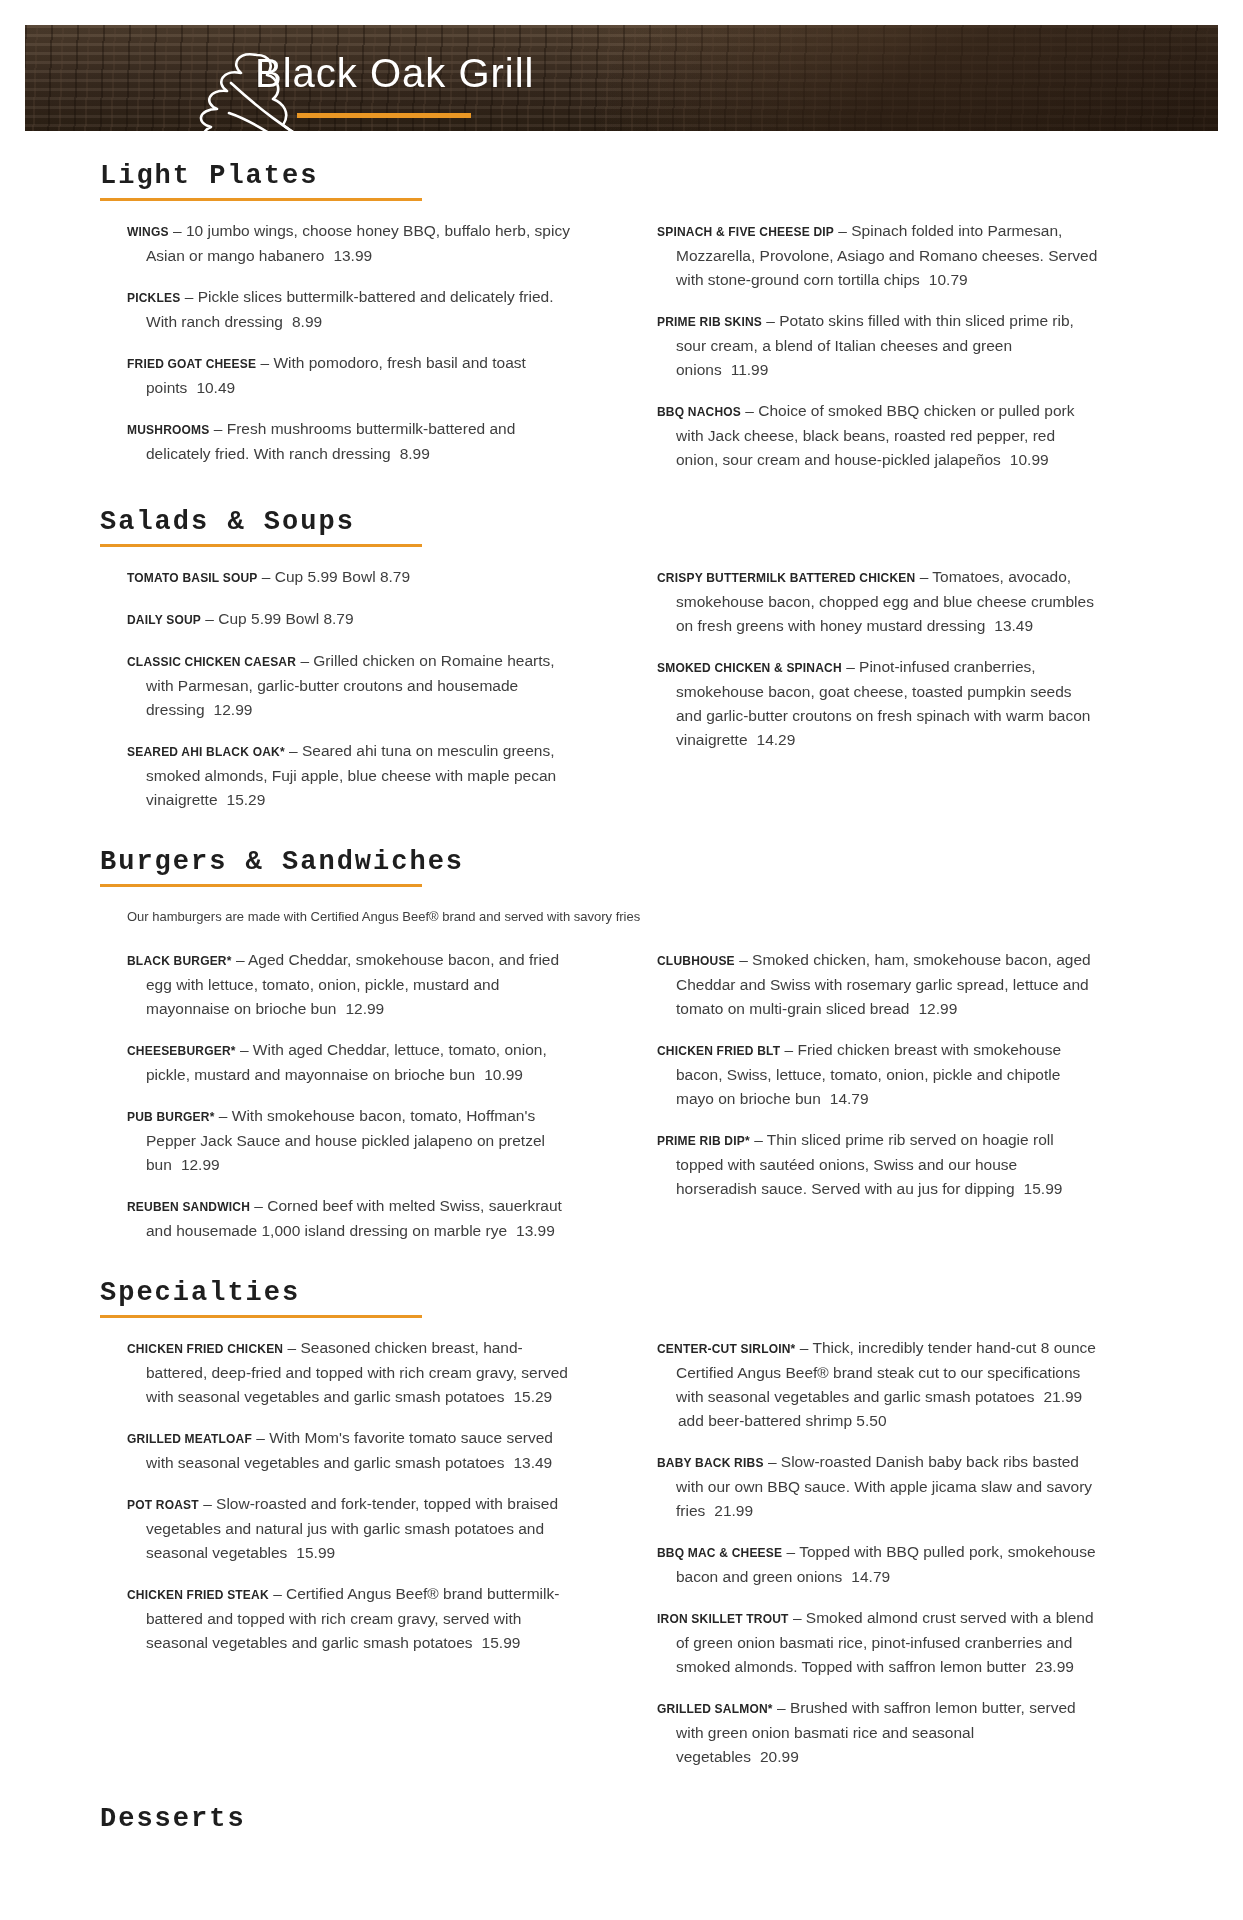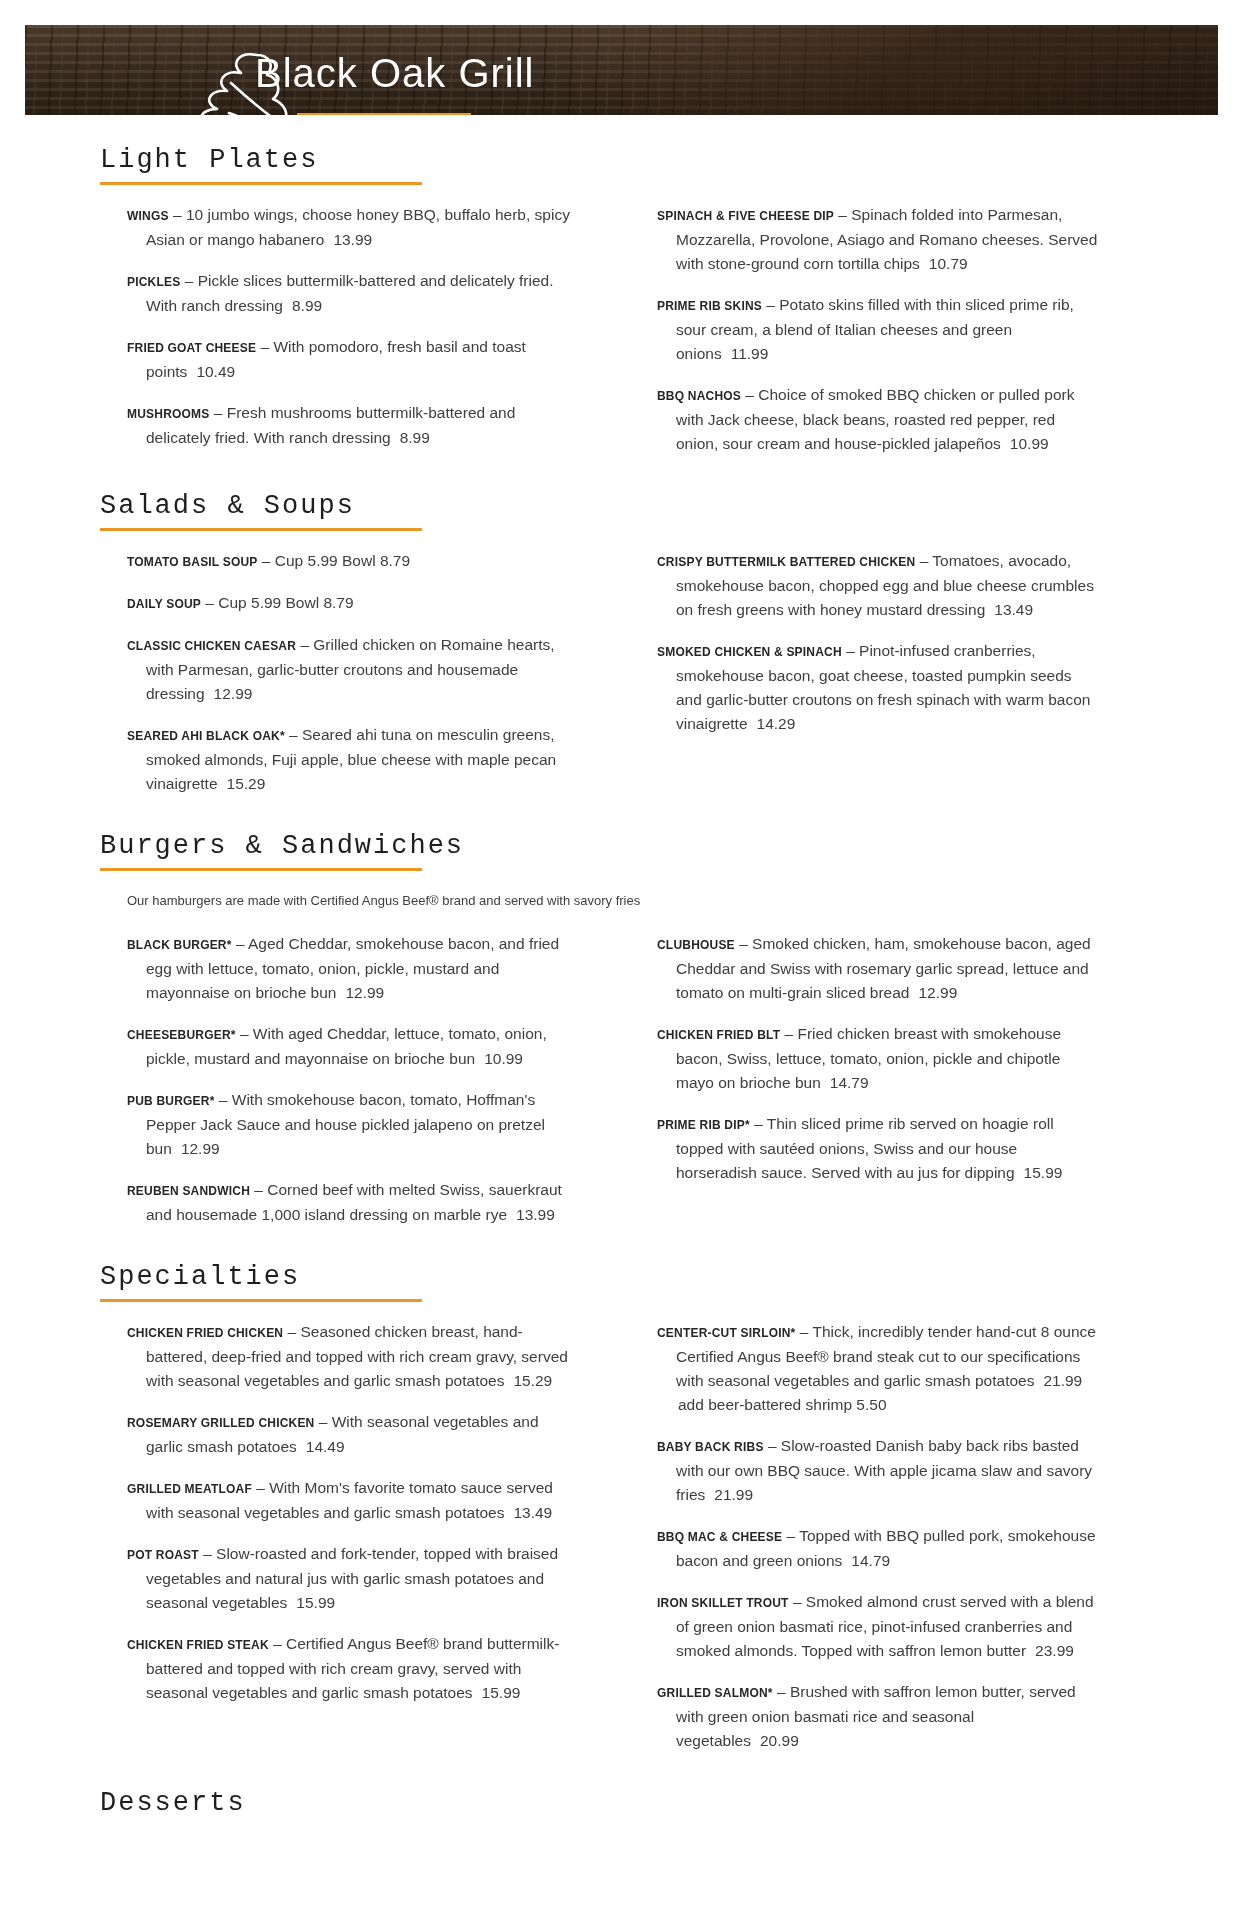--- a/index.html
+++ b/index.html
@@ -10,21 +10,21 @@
     margin:0 auto;
     background:#ffffff;
     font-family:"Liberation Sans", sans-serif;
     color:#3e3e3e;
     overflow:hidden;
   }
   
   .header{
     position:relative;
     margin:25px 25px 0 25px;
-    height:90px;
+    height:106px;
     background-color:#47362a;
     background-image:
       radial-gradient(ellipse 700px 420px at 88% 120%, rgba(30,18,10,.55) 0 30%, rgba(0,0,0,0) 70%),
       radial-gradient(ellipse 500px 300px at 72% 10%, rgba(128,96,66,.35), rgba(0,0,0,0) 65%),
       repeating-linear-gradient(92deg, rgba(20,12,6,.35) 0 2px, rgba(0,0,0,0) 2px 11px, rgba(90,70,54,.28) 11px 13px, rgba(0,0,0,0) 13px 26px),
       repeating-linear-gradient(180deg, rgba(255,255,255,.05) 0 3px, rgba(0,0,0,.12) 3px 9px),
       linear-gradient(180deg,#52402f 0%, #3c2d21 55%, #2e2115 100%);
     overflow:hidden;
   }
   .leaf{
@@ -46,21 +46,21 @@
     width:174px; height:5px;
     background:#ea9724;
   }
   
   .main{
     padding:30px 70px 0 100px;
   }
   .section{margin-bottom:18px;}
   .sec-title{
     font-family:"Liberation Mono","DejaVu Sans Mono",monospace;
-    font-weight:normal;
+    font-weight:bold;
     font-size:27px;
     letter-spacing:2px;
     color:#1e1e1e;
     margin:0;
   }
   .sec-underline{
     width:322px; height:3px;
     background:#ea9724;
     margin:7px 0 18px 0;
   }
@@ -165,21 +165,20 @@
         </div>
       </div>
     </div>
 
     <div class="section">
       <h2 class="sec-title">Specialties</h2>
       <div class="sec-underline"></div>
       <div class="cols">
         <div class="col">
           <p class="item"><span class="nm">CHICKEN FRIED CHICKEN</span> <span class="ds">– Seasoned chicken breast, hand-battered, deep-fried and topped with rich cream gravy, served with seasonal vegetables and garlic smash potatoes</span><span class="pr">15.29</span></p>
-          <p class="item"><span class="nm">ROSEMARY GRILLED CHICKEN</span> <span class="ds">– With seasonal vegetables and garlic smash potatoes</span><span class="pr">14.49</span></p>
           <p class="item"><span class="nm">GRILLED MEATLOAF</span> <span class="ds">– With Mom's favorite tomato sauce served with seasonal vegetables and garlic smash potatoes</span><span class="pr">13.49</span></p>
           <p class="item"><span class="nm">POT ROAST</span> <span class="ds">– Slow-roasted and fork-tender, topped with braised vegetables and natural jus with garlic smash potatoes and seasonal vegetables</span><span class="pr">15.99</span></p>
           <p class="item"><span class="nm">CHICKEN FRIED STEAK</span> <span class="ds">– Certified Angus Beef® brand buttermilk- battered and topped with rich cream gravy, served with seasonal vegetables and garlic smash potatoes</span><span class="pr">15.99</span></p>
         </div>
         <div class="col">
           <p class="item"><span class="nm">CENTER-CUT SIRLOIN*</span> <span class="ds">– Thick, incredibly tender hand-cut 8 ounce Certified Angus Beef® brand steak cut to our specifications with seasonal vegetables and garlic smash potatoes</span><span class="pr">21.99</span> <span class="note">add beer-battered shrimp 5.50</span></p>
           <p class="item"><span class="nm">BABY BACK RIBS</span> <span class="ds">– Slow-roasted Danish baby back ribs basted with our own BBQ sauce. With apple jicama slaw and savory fries</span><span class="pr">21.99</span></p>
           <p class="item"><span class="nm">BBQ MAC &amp; CHEESE</span> <span class="ds">– Topped with BBQ pulled pork, smokehouse bacon and green onions</span><span class="pr">14.79</span></p>
           <p class="item"><span class="nm">IRON SKILLET TROUT</span> <span class="ds">– Smoked almond crust served with a blend of green onion basmati rice, pinot-infused cranberries and smoked almonds. Topped with saffron lemon butter</span><span class="pr">23.99</span></p>
           <p class="item"><span class="nm">GRILLED SALMON*</span> <span class="ds">– Brushed with saffron lemon butter, served with green onion basmati rice and seasonal vegetables</span><span class="pr">20.99</span></p>

